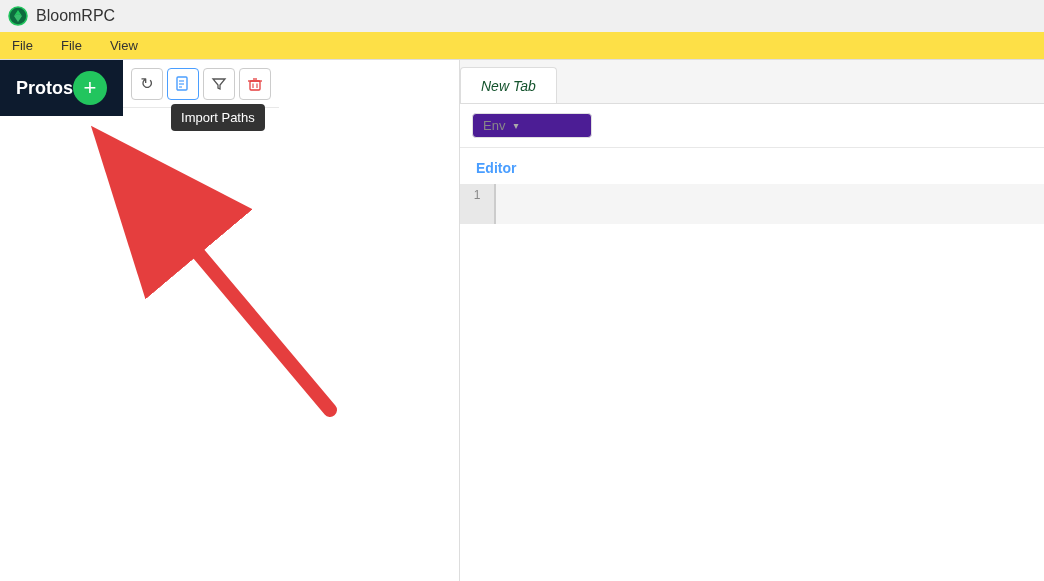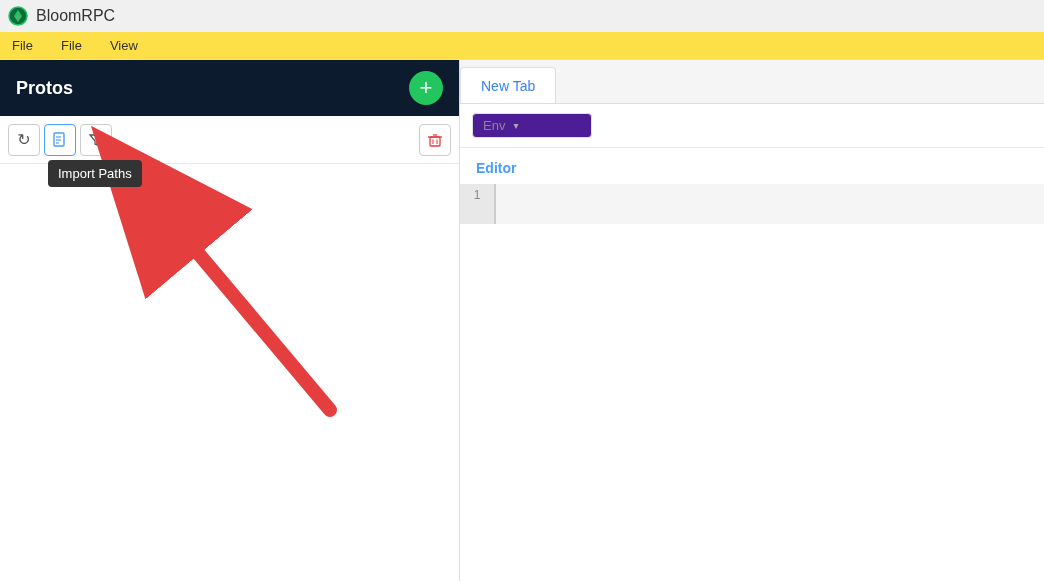--- a/index.html
+++ b/index.html
@@ -52,21 +52,20 @@
       display: flex;
       height: calc(581px - 60px);
     }
 
     
     .sidebar {
       width: 460px;
       background: #fff;
       border-right: 1px solid #ddd;
       display: flex;
-      flex-direction: column;
     }
 
     
     .protos-header {
       background: #0d1b2e;
       height: 56px;
       display: flex;
       align-items: center;
       justify-content: space-between;
       padding: 0 16px;
@@ -172,22 +171,23 @@
       padding: 0 20px;
       display: flex;
       align-items: center;
       font-size: 14px;
       cursor: pointer;
       border-top: 1px solid #ddd;
       border-left: 1px solid #ddd;
       border-right: 1px solid #ddd;
       border-radius: 4px 4px 0 0;
       background: #fff;
-      color: #3b82f6;
+      color: #14532d;
       font-weight: 500;
+      font-style: italic;
     }
 
     
     .content-toolbar {
       height: 44px;
       background: #fff;
       border-bottom: 1px solid #e8e8e8;
       display: flex;
       align-items: center;
       padding: 0 12px;

